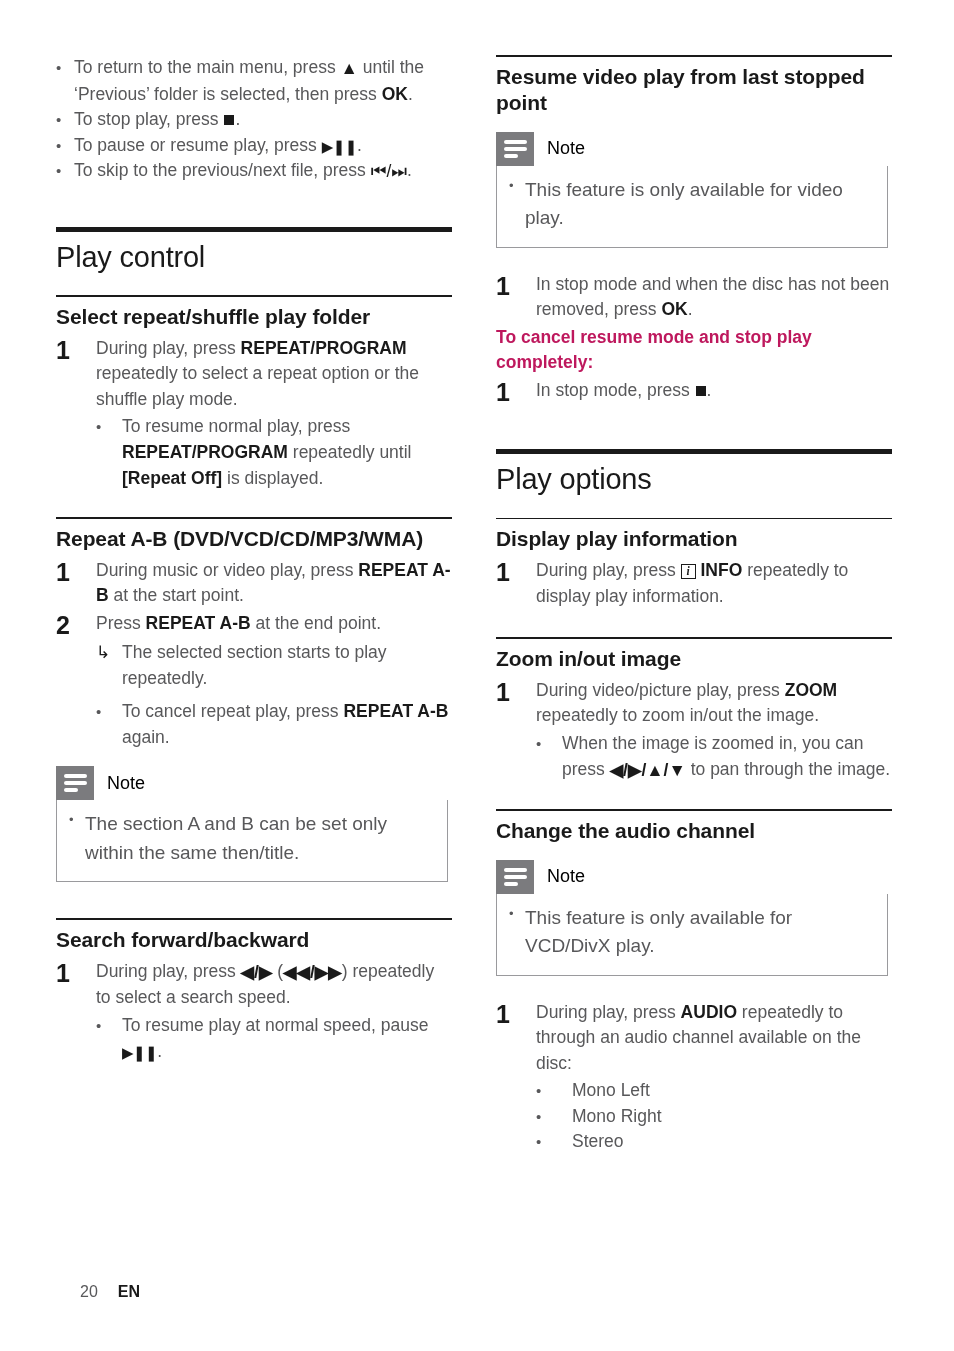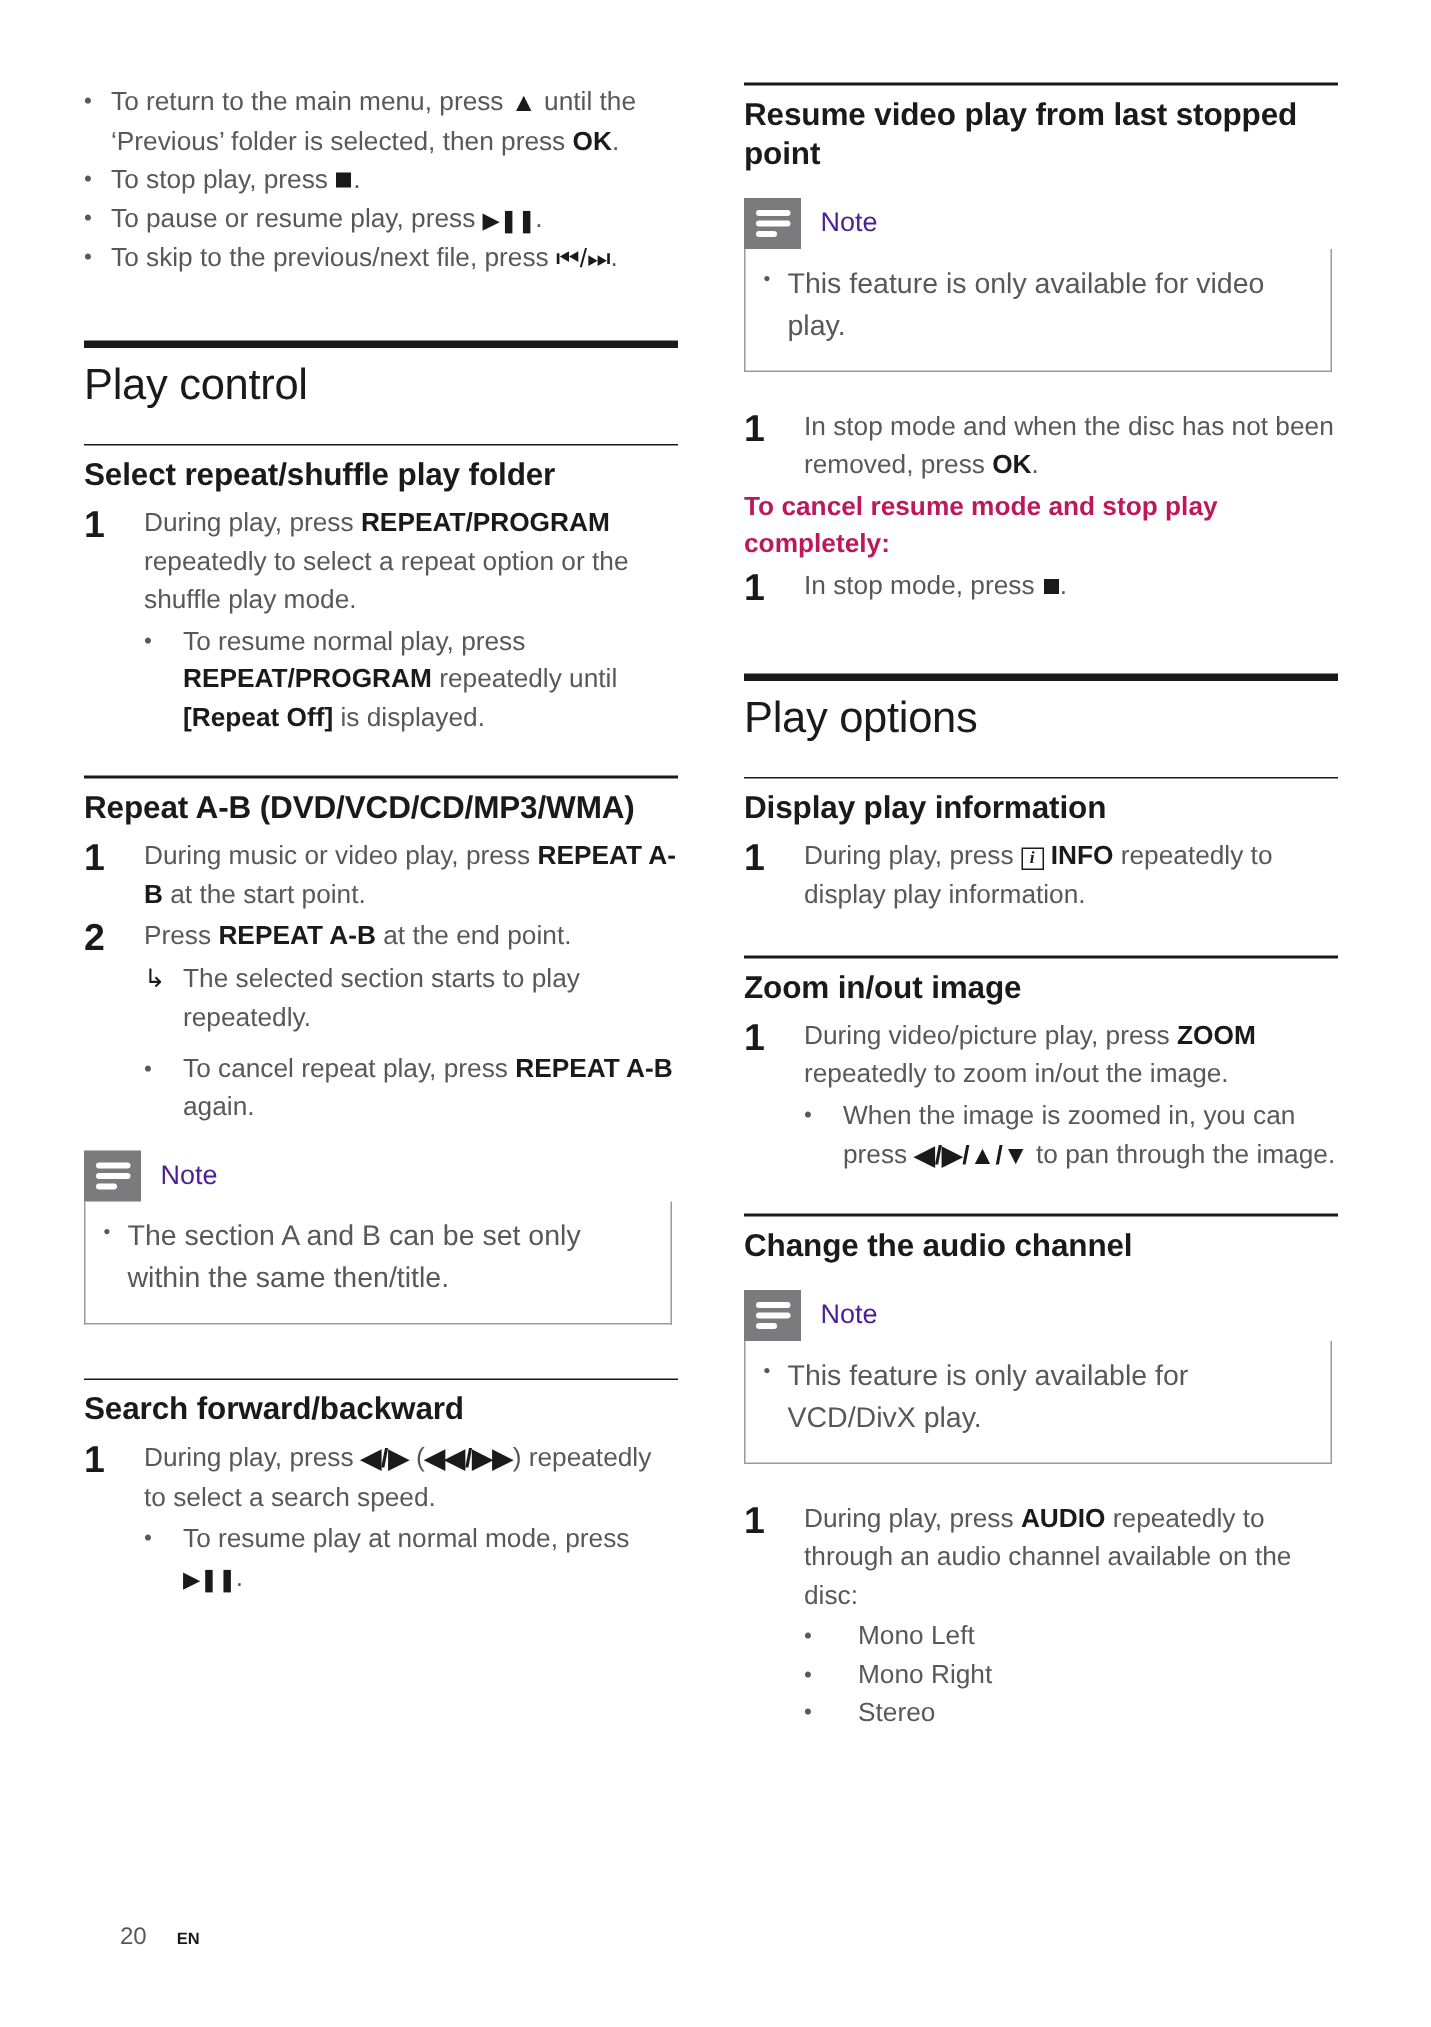--- a/index.html
+++ b/index.html
@@ -152,21 +152,21 @@
     background: #ffffff;
     height: 4px;
     border-radius: 2px;
     display: block;
   }
   .note-icon i:nth-child(1) { top: 8px;  width: 23px; }
   .note-icon i:nth-child(2) { top: 15px; width: 23px; }
   .note-icon i:nth-child(3) { top: 22px; width: 14px; }
   .note-label {
     font-size: 18px;
-    color: #4c1d95;
+    color: #000000;
     padding-left: 13px;
   }
   .note-body {
     border: 1.3px solid #9a9a9d;
     border-top: none;
     padding: 10px 12px 14px 12px;
     min-height: 26px;
   }
   .note-body .bul .dot { flex: 0 0 16px; font-size: 13px; line-height: 1.55; }
   .note-body .bul .btxt { font-size: 19px; line-height: 1.5; }
@@ -198,21 +198,21 @@
     left: 56px;
     top: 1283px;
     font-size: 16px;
     color: #58585a;
   }
   .footer .pg { color: #58585a; margin-left: 24px; }
   .footer .lang {
     color: #1a1a1a;
     font-weight: bold;
     padding-left: 20px;
-    font-size: 11px;
+    font-size: 16px;
   }
 
   .spacer-sm { height: 14px; }
   .spacer-md { height: 26px; }
   .spacer-lg { height: 42px; }
 </style>
 </head>
 <body>
 
 <div class="page">
@@ -311,21 +311,21 @@
     <div class="rule-thin"></div>
     <h2 class="sub-title">Search forward/backward</h2>
 
     <div class="step">
       <span class="step-num">1</span>
       <span class="step-body"><span>During play, press </span><b class="gl">◀/▶</b><span> (</span><b class="gl">◀◀/▶▶</b><span>) repeatedly to select a search speed.</span></span>
     </div>
     <div class="step-bullets">
       <div class="bul">
         <span class="dot">•</span>
-        <span class="btxt"><span>To resume play at normal mode, press </span><span class="gl gl-playpause">▶❚❚</span><span>.</span></span>
+        <span class="btxt"><span>To resume play at normal speed, pause </span><span class="gl gl-playpause">▶❚❚</span><span>.</span></span>
       </div>
     </div>
 
   </div>
 
   <div class="col col-right">
 
     <div class="rule-thin"></div>
     <h2 class="sub-title">Resume video play from last stopped point</h2>
 

